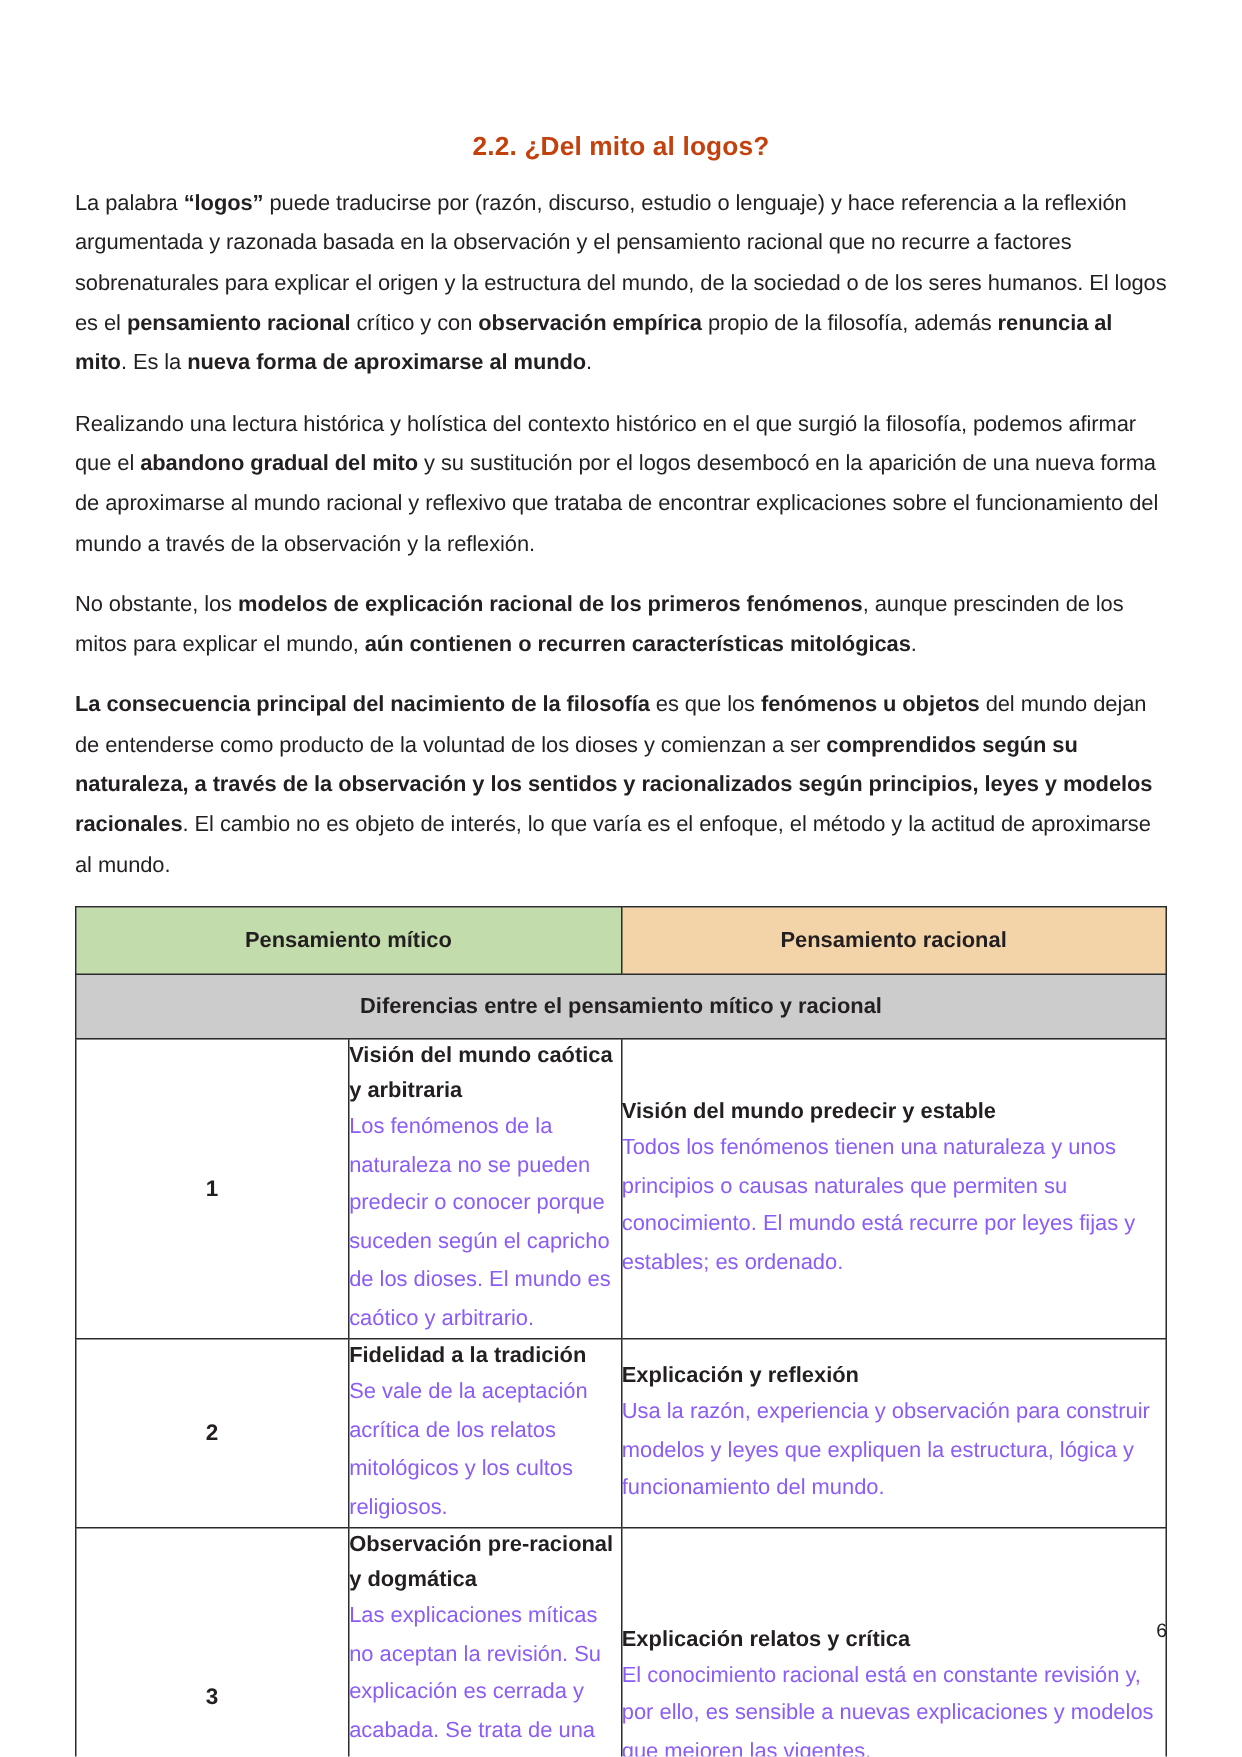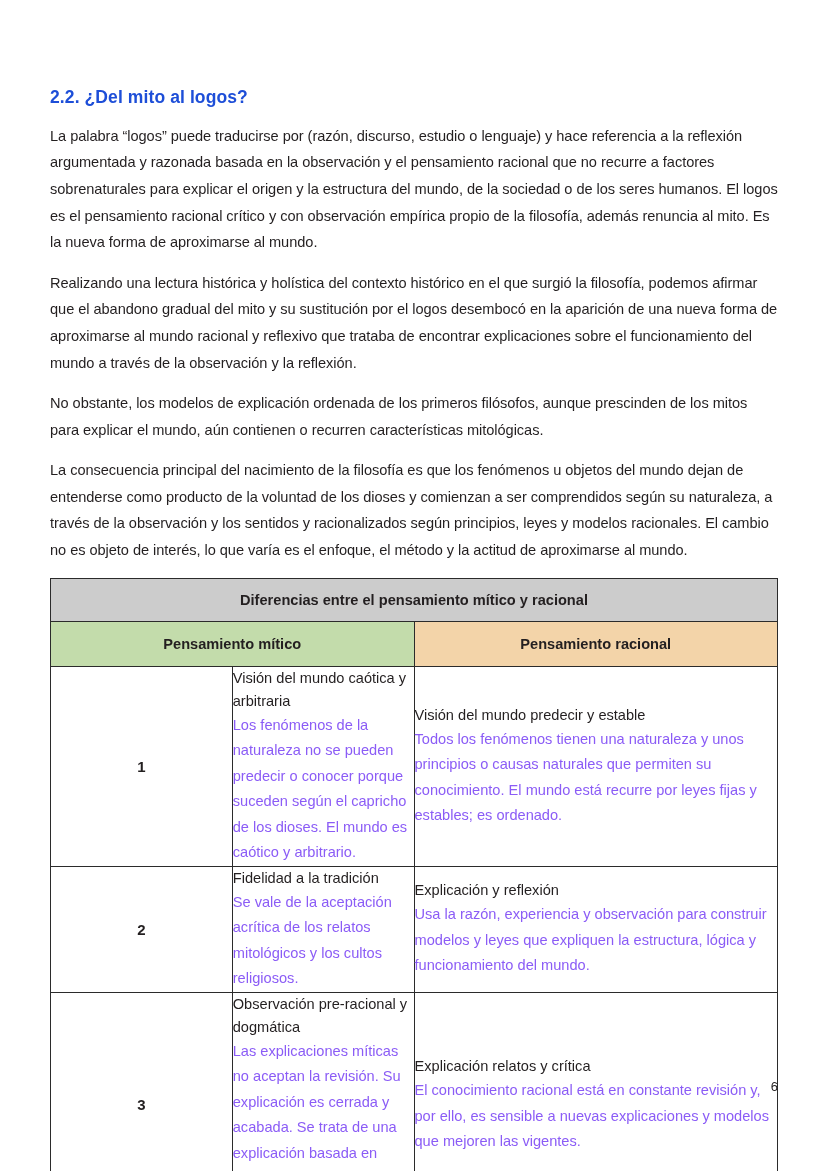--- a/index.html
+++ b/index.html
@@ -38,21 +38,21 @@
   }
   p.body-para {
     font-size: 14.6px;
     line-height: 26.6px;
     margin: 0 0 14px 0;
     color: #231f20;
     text-align: left;
     letter-spacing: -0.05px;
   }
   p.body-para b, p.body-para strong {
-    font-weight: 400;
+    font-weight: 700;
   }
   
   .diff-table {
     border-collapse: collapse;
     width: 728px;
     table-layout: fixed;
     margin-top: 6px;
   }
   .diff-table td, .diff-table th {
     border: 1.6px solid #2b2b2b;
@@ -83,21 +83,21 @@
     font-size: 15px;
     font-weight: 700;
     vertical-align: middle;
     color: #231f20;
   }
   .cell {
     padding: 14px 14px 14px 16px;
     vertical-align: middle;
   }
   .cell-title {
-    font-weight: 400;
+    font-weight: 700;
     font-size: 14.6px;
     line-height: 23px;
     display: block;
     color: #231f20;
   }
   .cell-text {
     font-size: 14.6px;
     line-height: 25.5px;
     display: block;
     color: #8b5cf6;
@@ -109,35 +109,35 @@
     font-size: 13px;
     color: #231f20;
   }
 </style>
 </head>
 <body>
 
 <div class="page">
   <div class="content">
 
-    <h2 class="section-heading" style="color: #1d4ed8;">2.2. ¿Del mito al logos?</h2>
+    <h2 class="section-heading" style="color: #c2410c; text-align: center;">2.2. ¿Del mito al logos?</h2>
 
     <p class="body-para"><span>La palabra </span><b>“logos”</b><span> puede traducirse por (razón, discurso, estudio o lenguaje) y hace referencia a la reflexión argumentada y razonada basada en la observación y el pensamiento racional que no recurre a factores sobrenaturales para explicar el origen y la estructura del mundo, de la sociedad o de los seres humanos. El logos es el </span><b>pensamiento racional</b><span> crítico y con </span><b>observación empírica</b><span> propio de la filosofía, además </span><b>renuncia al mito</b><span>. Es la </span><b>nueva forma de aproximarse al mundo</b><span>.</span></p>
     <p class="body-para"><span>Realizando una lectura histórica y holística del contexto histórico en el que surgió la filosofía, podemos afirmar que el </span><b>abandono gradual del mito</b><span> y su sustitución por el logos desembocó en la aparición de una nueva forma de aproximarse al mundo racional y reflexivo que trataba de encontrar explicaciones sobre el funcionamiento del mundo a través de la observación y la reflexión.</span></p>
-    <p class="body-para"><span>No obstante, los </span><b>modelos de explicación ordenada de los primeros filósofos</b><span>, aunque prescinden de los mitos para explicar el mundo, </span><b>aún contienen o recurren características mitológicas</b><span>.</span></p>
+    <p class="body-para"><span>No obstante, los </span><b>modelos de explicación racional de los primeros fenómenos</b><span>, aunque prescinden de los mitos para explicar el mundo, </span><b>aún contienen o recurren características mitológicas</b><span>.</span></p>
     <p class="body-para"><b>La consecuencia principal del nacimiento de la filosofía</b><span> es que los </span><b>fenómenos u objetos</b><span> del mundo dejan de entenderse como producto de la voluntad de los dioses y comienzan a ser </span><b>comprendidos según su naturaleza, a través de la observación y los sentidos y racionalizados según principios, leyes y modelos racionales</b><span>. El cambio no es objeto de interés, lo que varía es el enfoque, el método y la actitud de aproximarse al mundo.</span></p>
 
     <table class="diff-table">
       <tbody>
         <tr>
-          <td class="tbl-title" colspan="4" style="background: rgb(204, 204, 204);">Diferencias entre el pensamiento mítico y racional</td>
+          <td class="col-head mythic" colspan="2" style="background: rgb(195, 220, 171);">Pensamiento mítico</td>
+          <td class="col-head rational" colspan="2" style="background: rgb(243, 212, 169);">Pensamiento racional</td>
         </tr>
         <tr>
-          <td class="col-head mythic" colspan="2" style="background: rgb(195, 220, 171);">Pensamiento mítico</td>
-          <td class="col-head rational" colspan="2" style="background: rgb(243, 212, 169);">Pensamiento racional</td>
+          <td class="tbl-title" colspan="4" style="background: rgb(204, 204, 204);">Diferencias entre el pensamiento mítico y racional</td>
         </tr>
 
         <tr>
           <td class="num-cell">1</td>
           <td class="cell">
             <span class="cell-title">Visión del mundo caótica y arbitraria</span>
             <span class="cell-text">Los fenómenos de la naturaleza no se pueden predecir o conocer porque suceden según el capricho de los dioses. El mundo es caótico y arbitrario.</span>
           </td>
           <td class="cell" colspan="2">
             <span class="cell-title">Visión del mundo predecir y estable</span>

